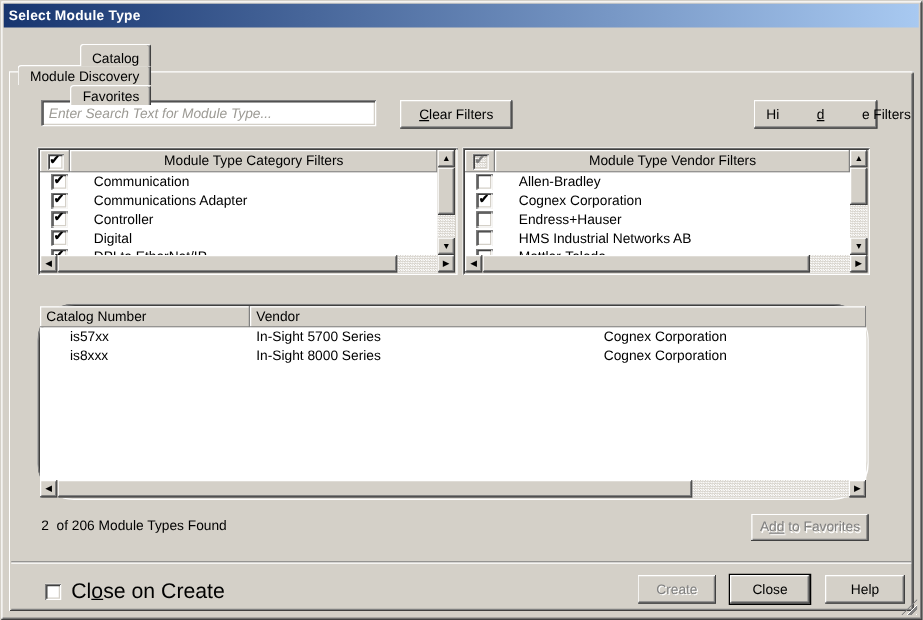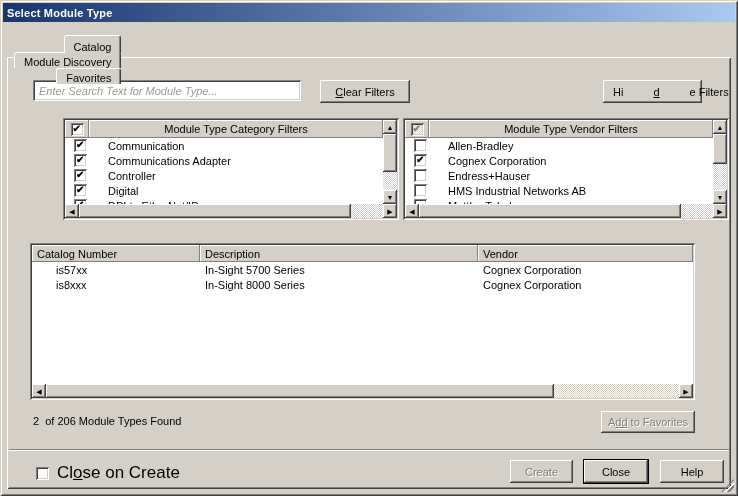--- a/index.html
+++ b/index.html
@@ -69,21 +69,21 @@
   }
   .cb::after { position:absolute; left:2px; top:0px; font-size:10px; line-height:12px; font-weight:bold; }
   .cb.on::after  { content:"\2714"; color:#000; }
   .cb.ind { background: conic-gradient(#fff 0 90deg, #d4d0c8 0 180deg, #fff 0 270deg, #d4d0c8 0) 0 0/2px 2px; }
   .cb.ind::after { content:"\2714"; color:#808080; }
 
   
   .flist { position:absolute; top:61px; height:102px; background:#fff; padding:2px;
     box-shadow: inset 1px 1px 0 #808080, inset -1px -1px 0 #ffffff,
                 inset 2px 2px 0 #404040, inset -2px -2px 0 #d4d0c8;
-    display:flex; flex-direction:column;margin-left:33px; }
+    display:flex; flex-direction:column; }
   .flist.left  { left:23px;  width:336px; }
   .flist.right { left:363px; width:326px; }
   .flist-main { display:flex; flex:1; min-height:0; }
   .flist-content { flex:1; display:flex; flex-direction:column; overflow:hidden; min-width:0; }
   .flist-header { height:18px; flex:none; display:flex; background:#d4d0c8; }
   .hdr-cell { background:#d4d0c8; display:flex; align-items:center; justify-content:center;
     box-shadow: inset -1px -1px 0 #808080, inset 1px 1px 0 #ffffff; }
   .hdr-cb { width:24px; flex:none; }
   .hdr-title { flex:1; font-size:11px; overflow:hidden; white-space:nowrap; }
   .flist-items { flex:1; overflow:hidden; background:#fff; }
@@ -107,21 +107,21 @@
   .hscroll { height:14px; flex:none; display:flex; }
   .hthumb { height:14px; background:#d4d0c8;
     box-shadow: inset -1px -1px 0 #404040, inset 1px 1px 0 #ffffff,
                 inset -2px -2px 0 #808080, inset 2px 2px 0 #d4d0c8; }
   .htrack { flex:1; }
 
   
   .rtable { position:absolute; left:23px; top:186px; width:665px; height:157px; background:#fff; padding:2px;
     box-shadow: inset 1px 1px 0 #808080, inset -1px -1px 0 #ffffff,
                 inset 2px 2px 0 #404040, inset -2px -2px 0 #d4d0c8;
-    display:flex; flex-direction:column; }
+    display:flex; flex-direction:column;border-radius:29px; }
   .rtable-header { height:17px; flex:none; display:flex; }
   .rcol { background:#d4d0c8; font-size:11px; display:flex; align-items:center; padding-left:5px;
     box-shadow: inset -1px -1px 0 #808080, inset 1px 1px 0 #ffffff; white-space:nowrap; overflow:hidden; }
   .c1 { width:168px; flex:none; } .c2 { width:278px; flex:none; } .c3 { flex:1; }
   .rtable-body { flex:1; overflow:hidden; background:#fff; }
   .rrow { height:15px; display:flex; align-items:center; font-size:11px; }
   .rcell { white-space:nowrap; overflow:hidden; padding-left:5px; }
   .rcell.indent { padding-left:24px; }
 
   
@@ -267,21 +267,20 @@
         <div class="htrack sb-track"></div>
         <div class="sbtn">
             <span>▶</span>
           </div>
       </div>
     </div>
 
     <div class="rtable">
       <div class="rtable-header">
         <div class="rcol c1">Catalog Number</div>
-        <div class="rcol c2">Description</div>
         <div class="rcol c3">Vendor</div>
       </div>
       <div class="rtable-body">
         <div class="rrow">
           <div class="rcell c1 indent">is57xx</div>
           <div class="rcell c2">In-Sight 5700 Series</div>
           <div class="rcell c3">Cognex Corporation</div>
         </div>
         <div class="rrow">
           <div class="rcell c1 indent">is8xxx</div>

